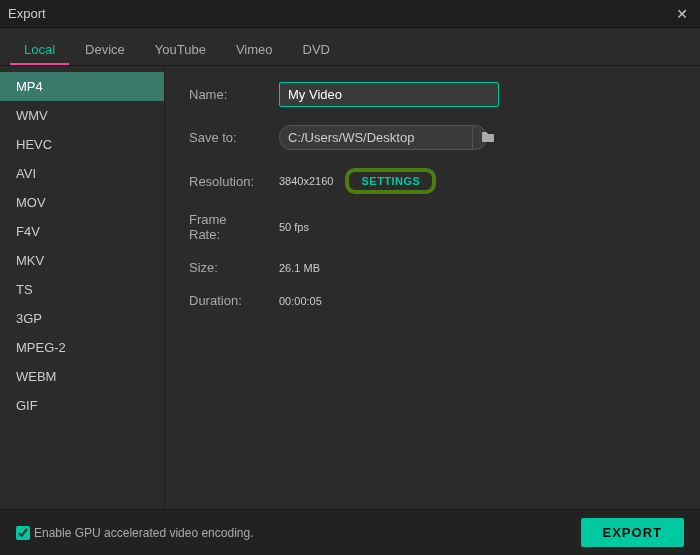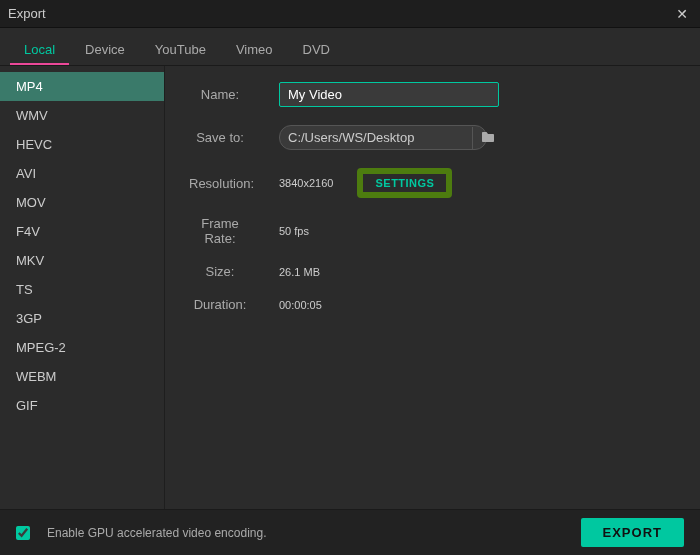--- a/index.html
+++ b/index.html
@@ -95,21 +95,21 @@
     }
 
     
     .form-row {
       display: flex;
       align-items: center;
       margin-bottom: 18px;
     }
     .form-label {
       width: 90px;
-      text-align: center;
+      text-align: left;
       color: #aaa;
       font-size: 13px;
       padding-right: 28px;
       flex-shrink: 0;
     }
     .form-value {
       color: #ccc;
       font-size: 11px;
     }
 
@@ -147,29 +147,29 @@
       padding: 3px 8px;
       cursor: pointer;
       color: #aaa;
       font-size: 14px;
       border-left: 1px solid #555;
     }
 
     
     #settings-btn {
       background: transparent;
-      border: 6px solid #4d7c0f;
+      border: 4px solid #4d7c0f;
       color: #00c8a0;
       padding: 3px 12px;
       font-size: 11px;
       font-weight: bold;
       cursor: pointer;
       letter-spacing: 0.5px;
-      border-radius: 4px;
-      margin-left: 24px;
+      border-radius: 10px;
+      margin-left: 12px;
     }
 
     
     .resolution-row {
       display: flex;
       align-items: center;
     }
 
     
     #bottom-bar {
@@ -177,21 +177,21 @@
       background: #222;
       border-top: 1px solid #1a1a1a;
       display: flex;
       align-items: center;
       justify-content: space-between;
       padding: 0 16px;
     }
     #gpu-checkbox-container {
       display: flex;
       align-items: center;
-      gap: 17px;
+      gap: 4px;
       color: #aaa;
       font-size: 12px;
     }
     #gpu-checkbox {
       accent-color: #00c8a0;
       width: 14px;
       height: 14px;
       cursor: pointer;
     }
 

